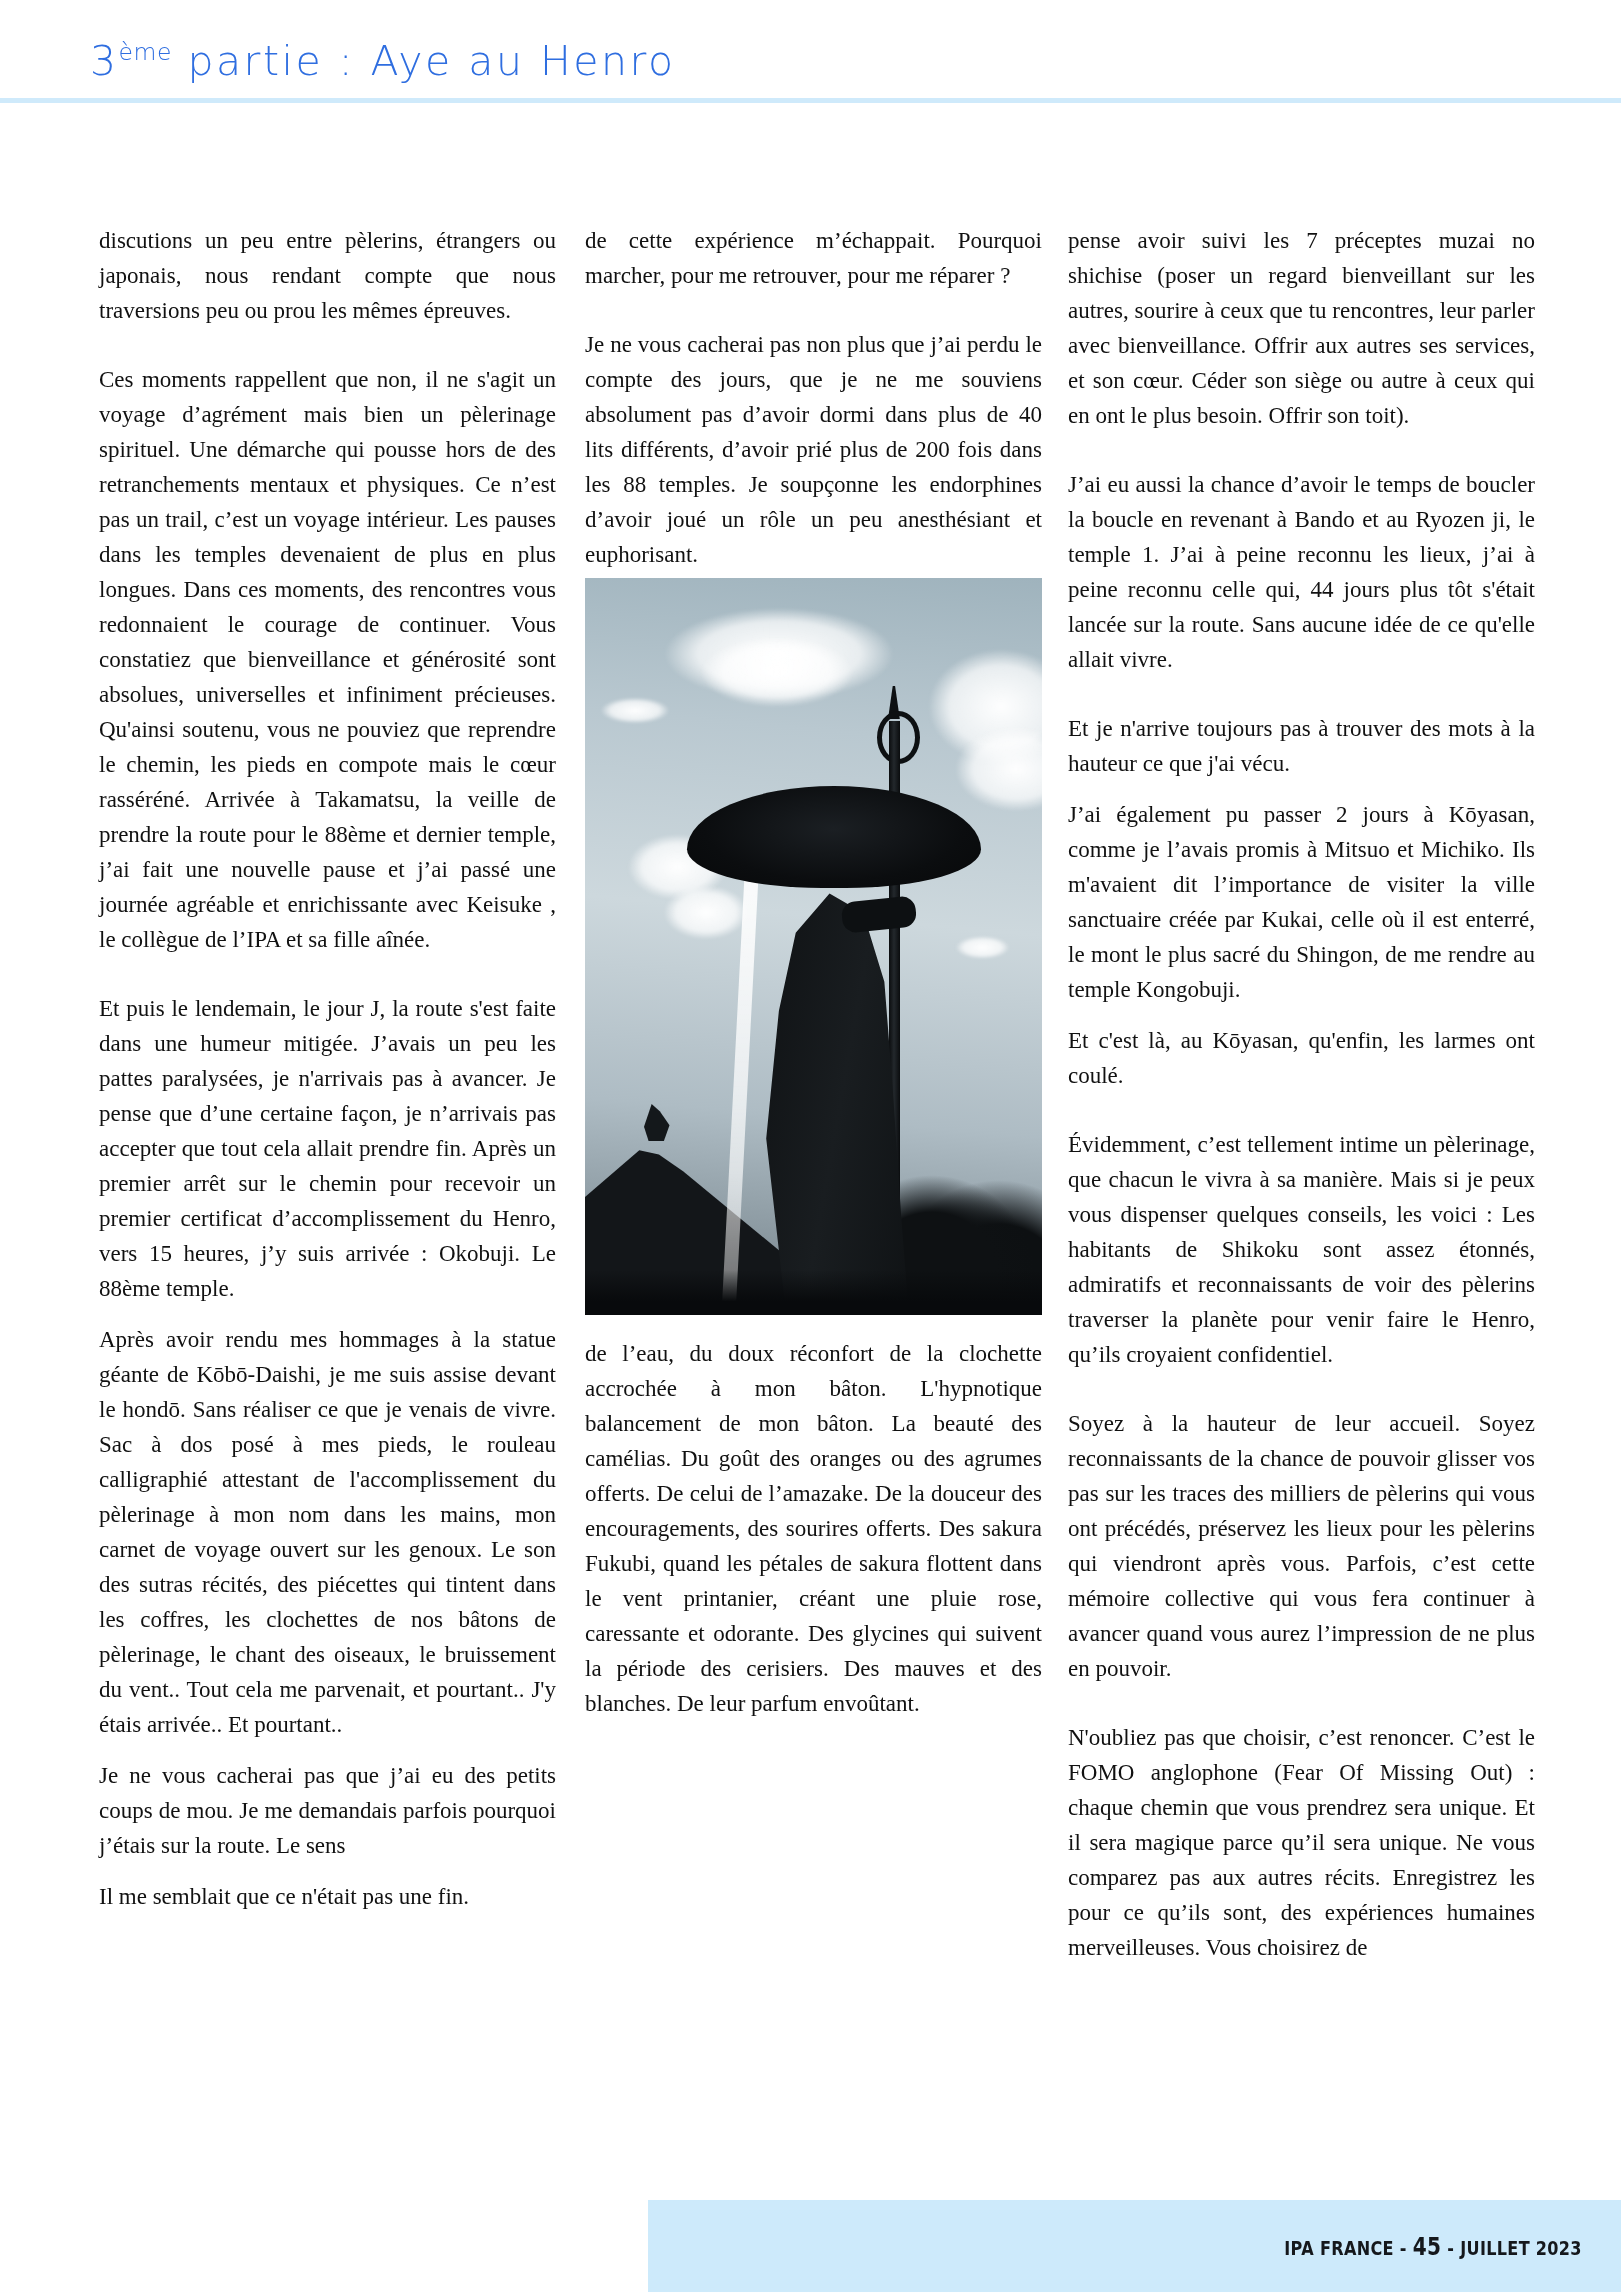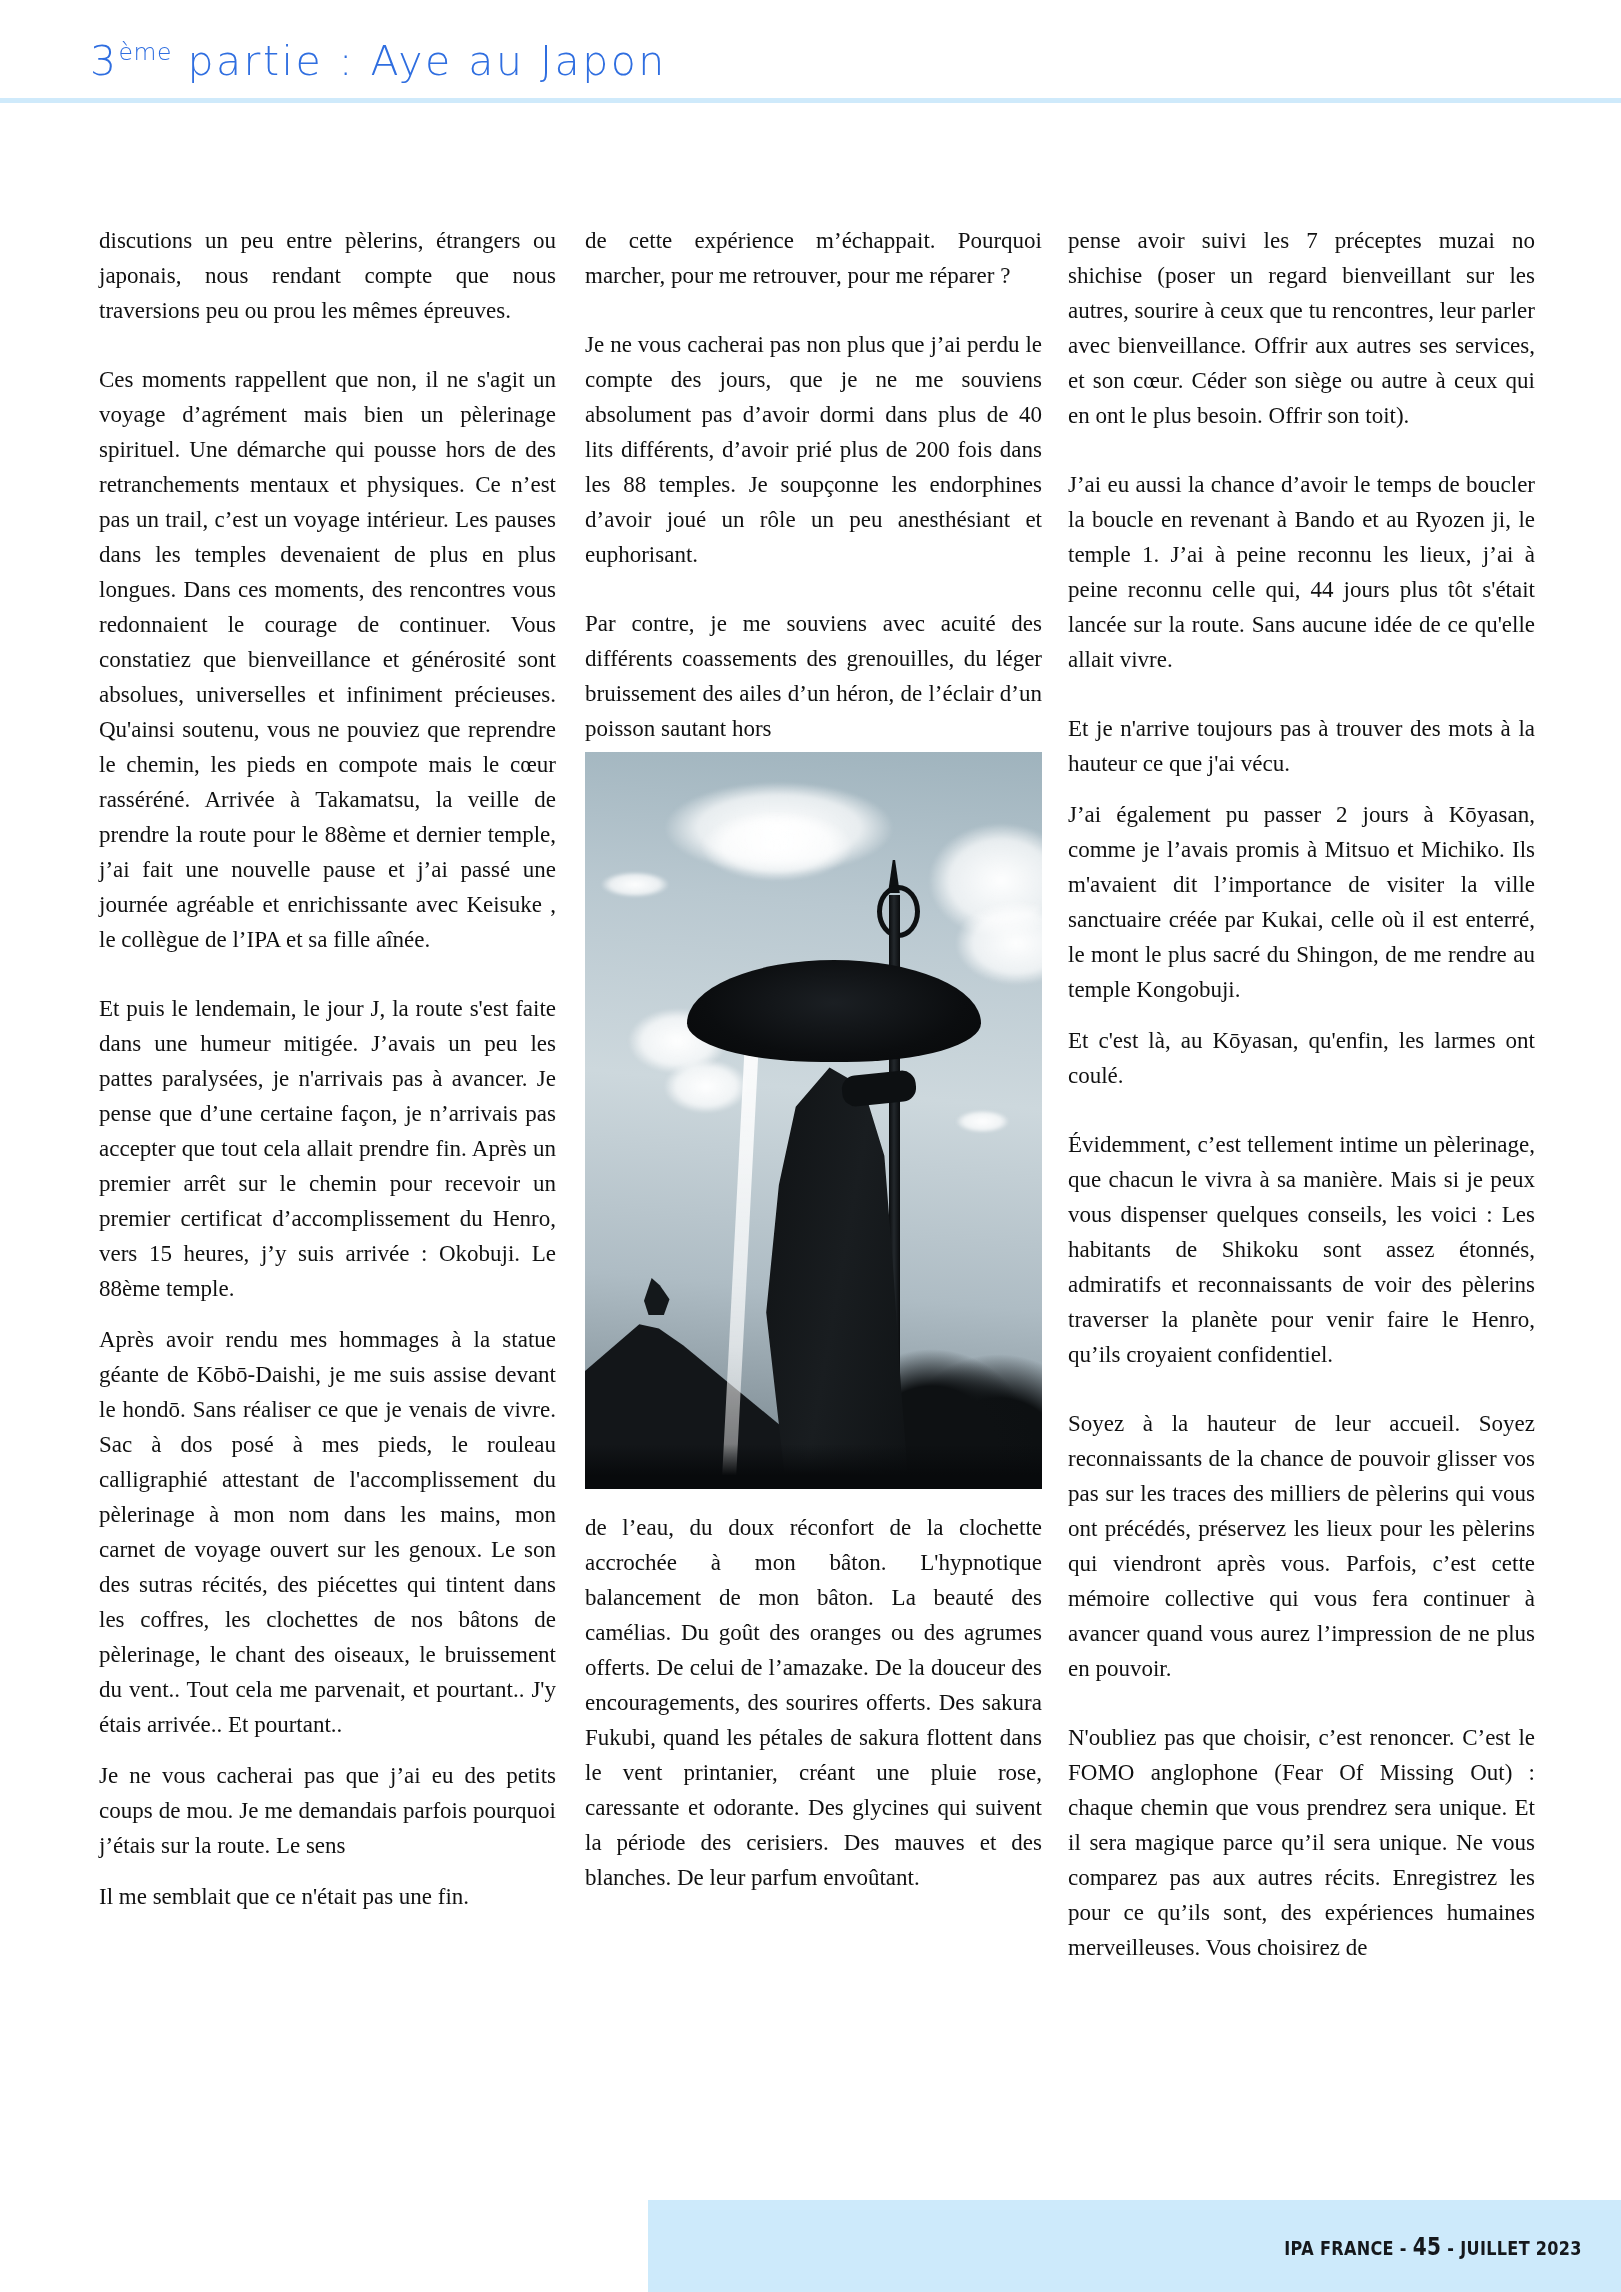--- a/index.html
+++ b/index.html
@@ -206,39 +206,38 @@
   }
   #footer-text .pagenum {
     font-size: 24.5px;
     font-weight: 700;
   }
 </style>
 </head>
 <body>
 
 <div id="page-header">
-  <div id="section-title"><span>3</span><span class="ord">ème</span><span> partie : Aye au Japon</span></div>
+  <div id="section-title"><span>3</span><span class="ord">ème</span><span> partie : Aye au Henro</span></div>
   <div id="header-rule"></div>
 </div>
 
 <div id="article-body">
 
   <div class="column" id="column-1">
     <p class="para">discutions un peu entre pèlerins, étrangers ou japonais, nous rendant compte que nous traversions peu ou prou les mêmes épreuves.</p>
     <p class="para">Ces moments rappellent que non, il ne s'agit un voyage d’agrément mais bien un pèlerinage spirituel. Une démarche qui pousse hors de des retranchements mentaux et physiques. Ce n’est pas un trail, c’est un voyage intérieur.  Les pauses dans les temples devenaient de plus en plus longues. Dans ces moments, des rencontres vous redonnaient le courage de continuer. Vous constatiez que bienveillance et générosité sont absolues, universelles et infiniment précieuses. Qu'ainsi soutenu, vous ne pouviez que reprendre le chemin, les pieds en compote mais le cœur rasséréné. Arrivée à Takamatsu, la veille de prendre la route pour le 88ème et dernier temple, j’ai fait une nouvelle pause et j’ai passé une journée agréable et enrichissante avec Keisuke , le collègue de l’IPA et sa fille aînée.</p>
     <p class="para tight">Et puis le lendemain, le jour J, la route s'est faite dans une humeur mitigée. J’avais un peu les pattes paralysées, je n'arrivais pas à avancer. Je pense que d’une certaine façon, je n’arrivais pas accepter que tout cela allait prendre fin. Après un premier arrêt sur le chemin pour recevoir un premier certificat d’accomplissement du Henro, vers 15 heures, j’y suis arrivée :  Okobuji. Le 88ème temple.</p>
     <p class="para tight">Après avoir rendu mes hommages à la statue géante de Kōbō-Daishi, je me suis assise devant le hondō. Sans réaliser ce que je venais de vivre. Sac à dos posé à mes pieds, le rouleau calligraphié attestant de l'accomplissement du pèlerinage à mon nom dans les mains, mon carnet de voyage ouvert sur les genoux. Le son des sutras récités, des piécettes qui tintent dans les coffres, les clochettes de nos bâtons de pèlerinage, le chant des oiseaux, le bruissement du vent.. Tout cela me parvenait, et pourtant.. J'y étais arrivée.. Et pourtant..</p>
     <p class="para tight">Je ne vous cacherai pas que j’ai eu des petits coups de mou. Je me demandais parfois pourquoi j’étais sur la route. Le sens</p>
     <p class="para tight">Il me semblait que ce n'était pas une fin.</p>
   </div>
 
   <div class="column" id="column-2">
     <p class="para">de cette expérience m’échappait. Pourquoi marcher, pour me retrouver, pour me réparer ?</p>
     <p class="para">Je ne vous cacherai pas non plus que j’ai perdu le compte des jours, que je ne me souviens absolument pas d’avoir dormi dans plus de 40 lits différents, d’avoir prié plus de 200 fois dans les 88 temples. Je soupçonne les endorphines d’avoir joué un rôle un peu anesthésiant et euphorisant.</p>
-    <p class="para tight">Par contre, je me souviens avec acuité des différents coassements des grenouilles, du léger bruissement des ailes d’un héron, de l’éclair d’un poisson sautant hors</p>
 
     <div id="photo-figure">
       <div class="ph-sky"></div>
       <div class="cloud" style="left:47px;  top:17.6px;  width:294px; height:118px;"></div>
       <div class="cloud" style="left:94px;  top:49px;  width:196px; height:90px;"></div>
       <div class="cloud" style="left:5.9px;   top:116px; width:88px;  height:33px;"></div>
       <div class="cloud" style="left:323px; top:55px;  width:186px; height:147px;"></div>
       <div class="cloud" style="left:353px; top:137px; width:157px; height:108px;"></div>
       <div class="cloud" style="left:29px;  top:247px; width:127px; height:84px;"></div>
       <div class="cloud" style="left:67px;  top:300px; width:108px; height:69px;"></div>

